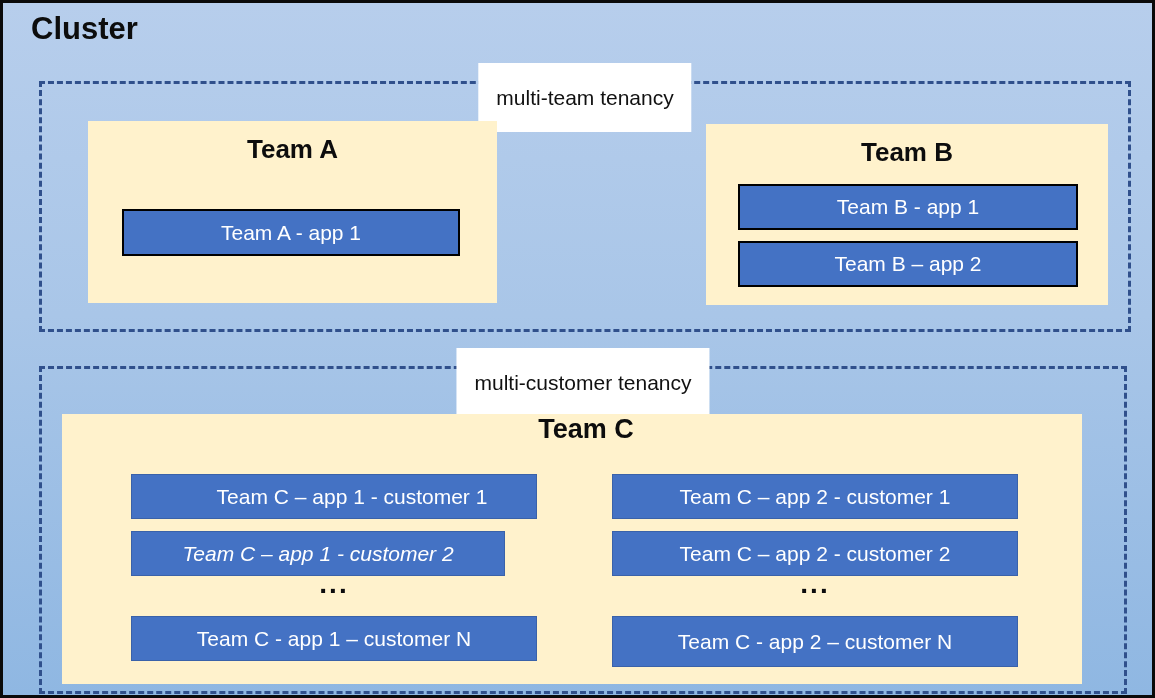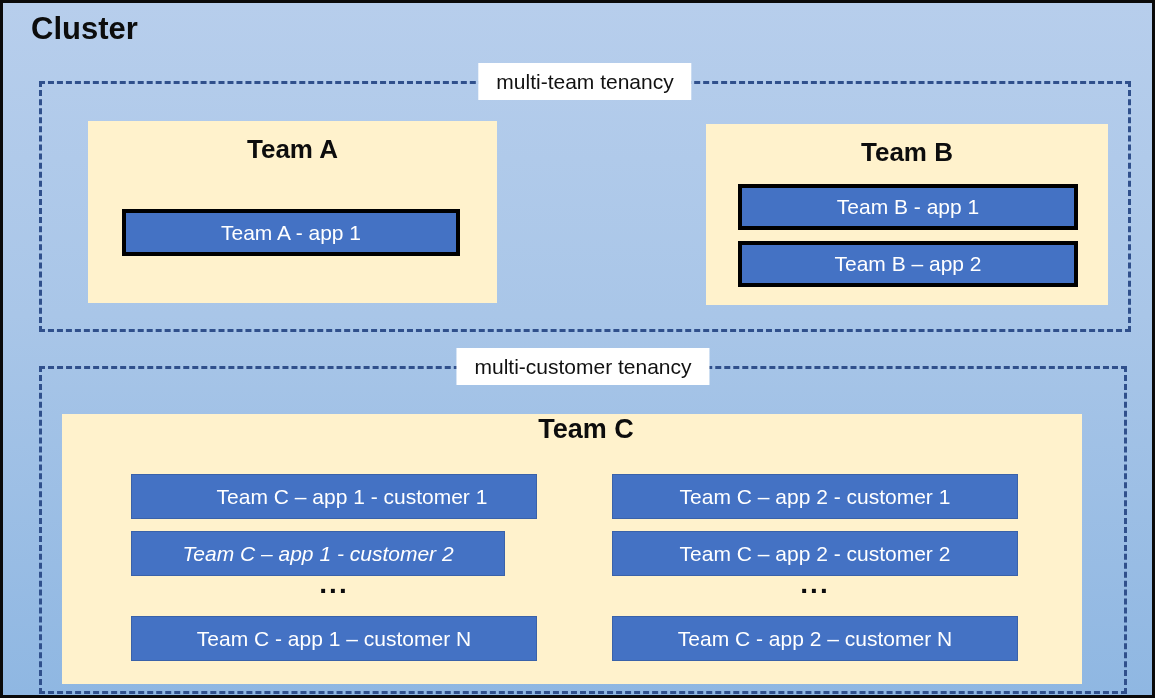--- a/index.html
+++ b/index.html
@@ -18,54 +18,54 @@
   }
   .region {
     position:absolute;
     border:3px dashed #30508c;
   }
   .region-mt { left:36px; top:78px; width:1086px; height:245px; }
   .region-mc { left:36px; top:363px; width:1082px; height:322px; }
   .region-label {
     position:absolute; top:-21px; left:50%; transform:translateX(-50%);
     background:#ffffff; color:#111111;
-    padding:6px 18px; font-size:21px; line-height:1.2;
+    padding:22px 18px; font-size:21px; line-height:1.2;
     white-space:nowrap;
   }
   .team {
     position:absolute;
     background:#fff2cc;
   }
   .team-title {
     text-align:center; font-weight:700; color:#0d0d0d;
     font-size:26px; margin-top:13px;
   }
   .team-a { left:46px; top:37px; width:409px; height:182px; }
   .team-b { left:624px; top:40px; width:402px; height:181px;margin-left:40px; }
   .team-c { left:20px; top:45px; width:1020px; height:270px; }
   .team-c .team-title { font-size:27px; margin-top:0;padding-left:28px; }
   .app {
     position:absolute;
     background:#4472c4;
-    border:4px solid #000000;
+    border:2px solid #000000;
     color:#ffffff; font-size:21px;
     display:flex; align-items:center; justify-content:center;
     box-sizing:border-box;
     white-space:nowrap;
   }
   .team-a .app-1 { left:34px; top:88px; width:338px; height:47px; }
   .team-b .app-1 { left:32px; top:60px; width:340px; height:46px; }
   .team-b .app-2 { left:32px; top:117px; width:340px; height:46px; }
   .team-c .app { border-width:1px; border-color:#3a62a9; }
   .c-1-1 { left:69px;  top:60px;  width:406px; height:45px;padding-left:36px; }
   .c-1-2 { left:69px;  top:117px; width:374px; height:45px;font-style:italic; }
   .c-1-n { left:69px;  top:202px; width:406px; height:45px; }
   .c-2-1 { left:550px; top:60px;  width:406px; height:45px; }
   .c-2-2 { left:550px; top:117px; width:406px; height:45px; }
-  .c-2-n { left:550px; top:202px; width:406px; height:45px; }
+  .c-2-n { left:550px; top:202px; width:406px; height:51px; }
   .ellipsis {
     position:absolute; width:406px; top:155px;
     text-align:center; font-weight:700; font-size:28px;
     letter-spacing:2px; color:#0d0d0d; line-height:1.1;
   }
   .e-1 { left:69px; }
   .e-2 { left:550px; }
 </style>
 </head>
 <body>

